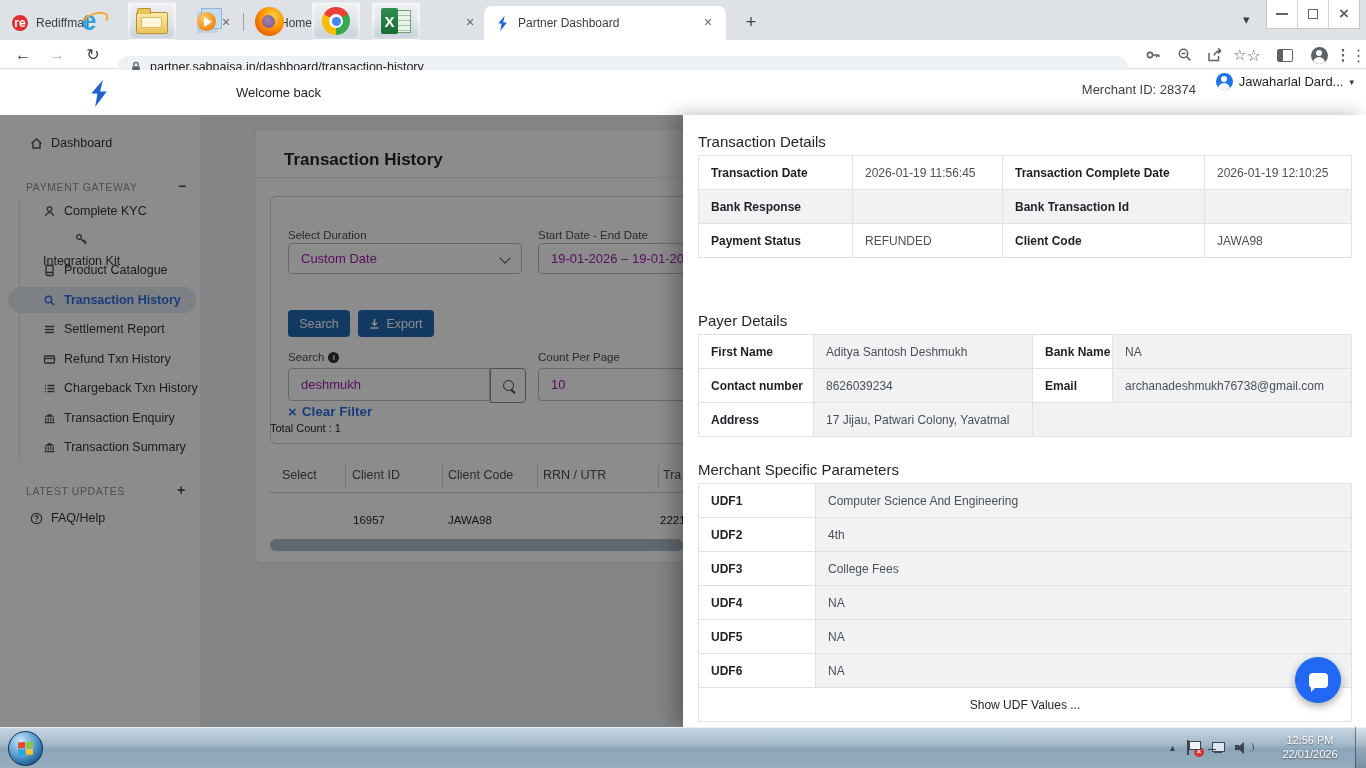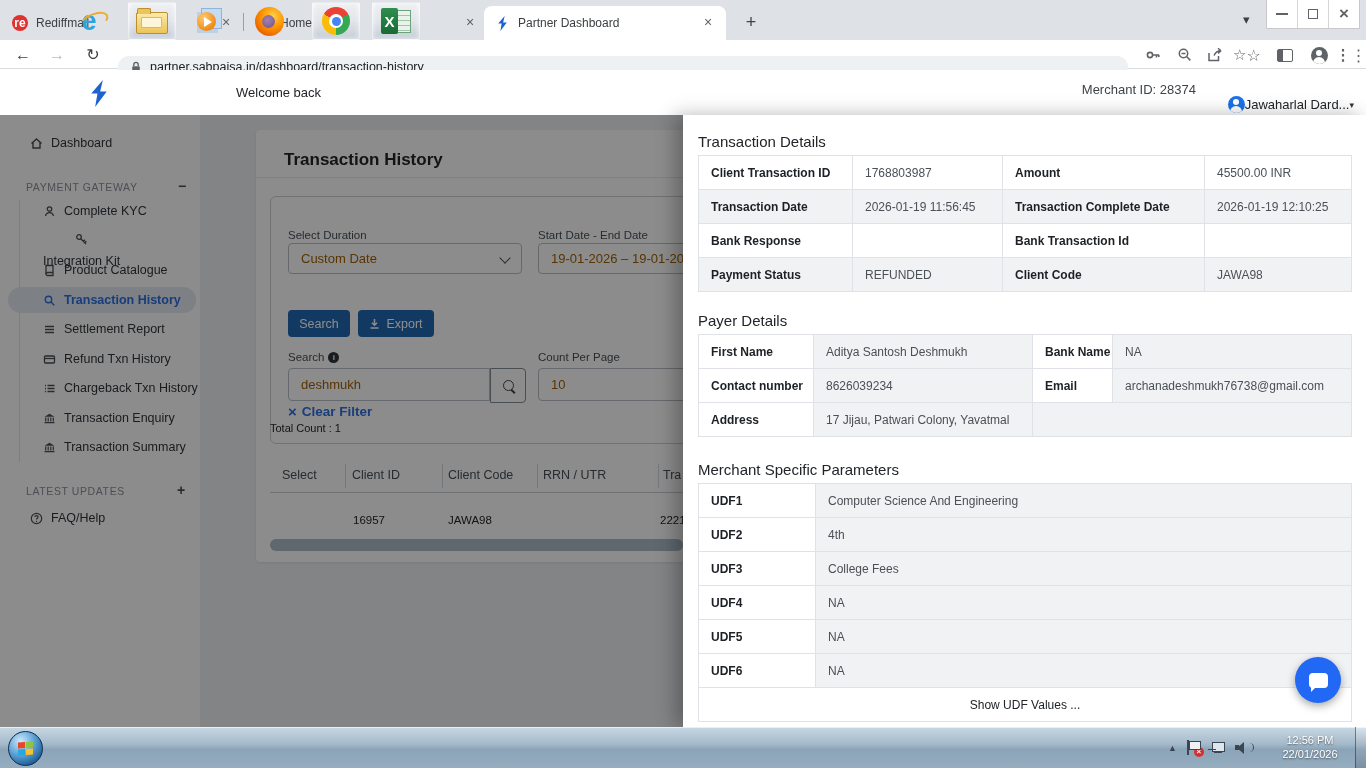--- a/index.html
+++ b/index.html
@@ -42,40 +42,40 @@
   .avatar-gray::after{content:"";position:absolute;left:2.5px;top:10px;width:12px;height:9px;border-radius:6px 6px 0 0;background:#fff;}
   
   .appheader{left:0;top:70px;width:1366px;height:45px;background:#fff;}
   .logo{left:54px;top:80px;display:flex;align-items:center;gap:6px;flex-direction:column;}
   .logotext{font-size:21px;font-weight:bold;letter-spacing:-0.5px;}
   .welcome{left:236px;top:85px;font-size:13px;color:#212529;}
   .merchant{top:82px;right:170px;font-size:13px;color:#3d4349;}
   .useravatar{width:17px;height:17px;border-radius:50%;background:#1a73e8;position:relative;overflow:hidden;}
   .useravatar::before{content:"";position:absolute;left:5.5px;top:3px;width:6px;height:5.5px;border-radius:50%;background:#fff;}
   .useravatar::after{content:"";position:absolute;left:2.5px;top:10px;width:12px;height:9px;border-radius:6px 6px 0 0;background:#fff;}
-  .userbox{top:96px;right:12px;display:flex;align-items:center;font-size:13px;color:#212529;}
+  .userbox{top:73px;right:12px;display:flex;align-items:center;gap:6px;font-size:13px;color:#212529;}
   .caret{font-size:9px;color:#333;}
   
   .sidebar{left:0;top:115px;width:200px;height:612px;background:#fff;border-right:1px solid #e8e8e8;}
   .snav{position:absolute;display:flex;align-items:center;gap:8px;font-size:12.5px;color:#30353b;}
   .snav .sicon{color:#4a5056;display:flex;}
   .sect{position:absolute;font-size:10.5px;letter-spacing:.6px;color:#8a8f98;}
   .sect-ic{position:absolute;font-size:14px;font-weight:bold;color:#4a5056;}
   .treeline{left:19px;top:200px;width:1px;height:262px;background:#e4e6e9;}
   .activepill{left:8px;top:287px;width:188px;height:26px;background:#e4e9f0;border-radius:14px;}
   .snav.active{color:#2e6fe0;font-weight:bold;}
   .snav.active .sicon{color:#2e6fe0;}
   
   .maincontent{left:200px;top:115px;width:483px;height:612px;background:#eef0f2;}
   .card{left:256px;top:130px;width:560px;height:432px;background:#fff;border-radius:4px;box-shadow:0 1px 3px rgba(0,0,0,.08);}
   .pagetitle{left:284px;top:150px;font-size:17px;font-weight:bold;color:#212529;}
   .carddiv{left:256px;top:177px;width:560px;height:1px;background:#e8eaed;}
   .filterbox{left:270px;top:196px;width:530px;height:246px;border:1px solid #ccd2d8;border-radius:6px;}
   .flabel{position:absolute;font-size:11.5px;color:#495057;}
-  .fcontrol{position:absolute;height:31px;border:1px solid #b9c0c7;border-radius:4px;background:#fff;font-size:13px;color:#a16207;display:flex;align-items:center;padding:0 12px;box-sizing:border-box;}
+  .fcontrol{position:absolute;height:31px;border:1px solid #b9c0c7;border-radius:4px;background:#fff;font-size:13px;color:#a21caf;display:flex;align-items:center;padding:0 12px;box-sizing:border-box;}
   .selchev{position:absolute;right:12px;top:10px;width:7px;height:7px;border-right:1.6px solid #555;border-bottom:1.6px solid #555;transform:rotate(45deg);}
   .btn{position:absolute;height:27px;background:#2268b2;color:#fff;font-size:12.5px;border-radius:4px;display:flex;align-items:center;justify-content:center;gap:6px;}
   .infodot{width:11px;height:11px;border-radius:50%;background:#2f353b;color:#fff;font-size:8px;font-weight:bold;display:inline-flex;align-items:center;justify-content:center;vertical-align:middle;margin-left:4px;}
   .infodot::before{content:"i";}
   .searchbtn{left:490px;top:368px;width:34px;height:33px;border:1px solid #868e96;border-radius:0 4px 4px 0;background:#fff;display:flex;align-items:center;justify-content:center;}
   .mag{width:9px;height:9px;border:1.6px solid #3f454b;border-radius:50%;position:relative;}
   .mag::after{content:"";position:absolute;left:8px;top:8px;width:5px;height:1.6px;background:#3f454b;transform:rotate(45deg);transform-origin:0 0;}
   .clearfilter{left:288px;top:403px;display:flex;align-items:center;gap:5px;color:#2f6fe4;font-size:13.5px;font-weight:bold;}
   .totcount{left:270px;top:422px;font-size:11px;color:#212529;}
   .thead{position:absolute;font-size:12.5px;color:#495057;}
@@ -406,26 +406,20 @@
 
   <div class="abs ptitle" style="left:698px;top:133px;">Transaction Details</div>
   <table class="ptable striped" style="top:155px;">
     <colgroup>
         <col style="width:154px">
         <col style="width:150px">
         <col style="width:202px">
         <col style="width:147px">
       </colgroup>
     <tbody>
-        <tr>
-      <td class="lab">Client Transaction ID</td>
-      <td class="val">1768803987</td>
-      <td class="lab">Amount</td>
-      <td class="val">45500.00  INR</td>
-    </tr>
     <tr>
       <td class="lab">Transaction Date</td>
       <td class="val">2026-01-19 11:56:45</td>
       <td class="lab">Transaction Complete Date</td>
       <td class="val">2026-01-19 12:10:25</td>
     </tr>
     <tr>
       <td class="lab">Bank Response</td>
       <td class="val"></td>
       <td class="lab">Bank Transaction Id</td>

